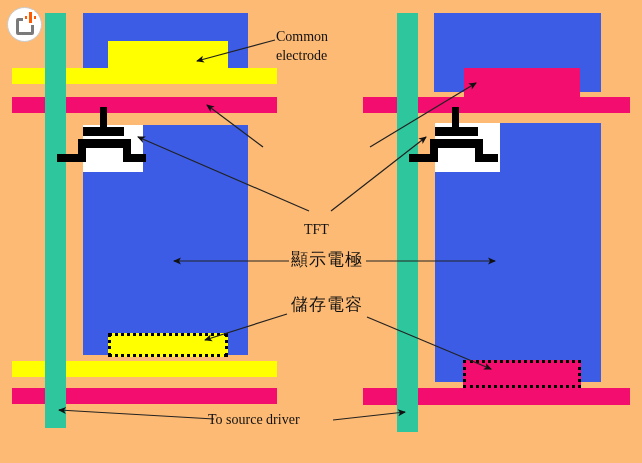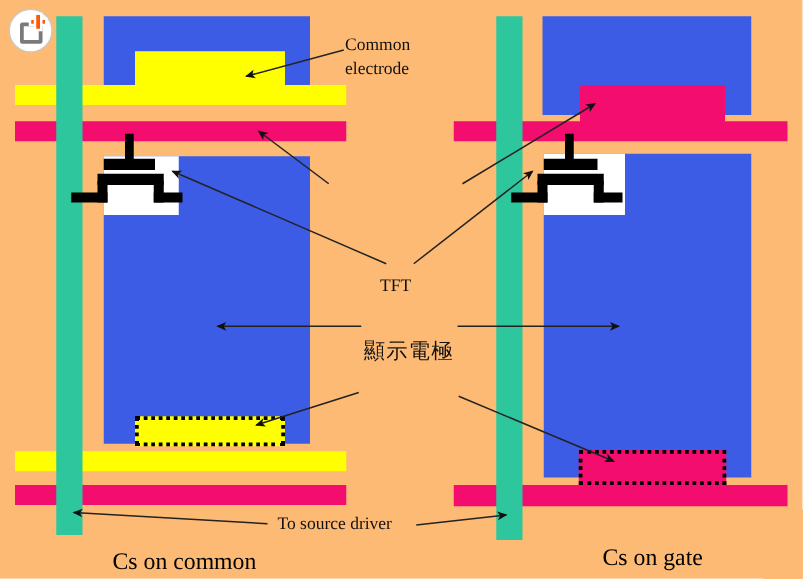--- a/index.html
+++ b/index.html
@@ -9,21 +9,21 @@
   }
   .abs{position:absolute;}
   .blue{background:var(--blue);}
   .yellow{background:var(--yellow);}
   .pink{background:var(--pink);}
   .green{background:var(--green);}
   .white{background:#fff;}
   .black{background:#000;}
   .cap{border:3px dotted #000;box-sizing:border-box;}
   .lbl{position:absolute;font-size:14px;line-height:19px;white-space:nowrap;color:#111;}
-  .lbl.cjk{font-size:17px;letter-spacing:1px;margin-top:21px;}
+  .lbl.cjk{font-size:17px;letter-spacing:1px;}
   .caption{position:absolute;font-size:19px;white-space:nowrap;color:#000;}
   svg.arrows{position:absolute;left:0;top:0;z-index:40;pointer-events:none;}
   .shape{z-index:5;}
   .over{z-index:10;}
   .tftpart{z-index:20;}
   .txt{z-index:50;}
   
   .viewer-btn{
     position:absolute;left:7px;top:7px;width:33px;height:33px;border-radius:50%;
     background:#fff;border:1px solid #c9c9c9;z-index:60;cursor:pointer;
@@ -120,24 +120,23 @@
       <line x1="333" y1="420" x2="405" y2="412" marker-end="url(#ah)"></line>
     </g>
   </svg>
 
   <div class="lbl txt" style="left:276px;top:27px;">
     <div>Common</div>
     <div>electrode</div>
   </div>
   <div class="lbl txt" style="left:304px;top:220px;">TFT</div>
   <div class="lbl cjk txt" style="left:291px;top:250px;">顯示電極</div>
-  <div class="lbl txt" style="left:222px;top:410px;">To source driver</div>
+  <div class="lbl cjk txt" style="left:291px;top:295px;">儲存電容</div>
+  <div class="lbl txt" style="left:208px;top:410px;">To source driver</div>
 
-  <div class="caption txt" style="left:90px;top:439px;">Cs on common</div>
-  <div class="caption txt" style="left:482px;top:436px;">Cs on gate</div>
 
   <div class="viewer-btn">
     <div class="sq"></div>
     <div class="plus-h"></div>
     <div class="plus-v"></div>
   </div>
 
 </div>
 
 </body></html>

